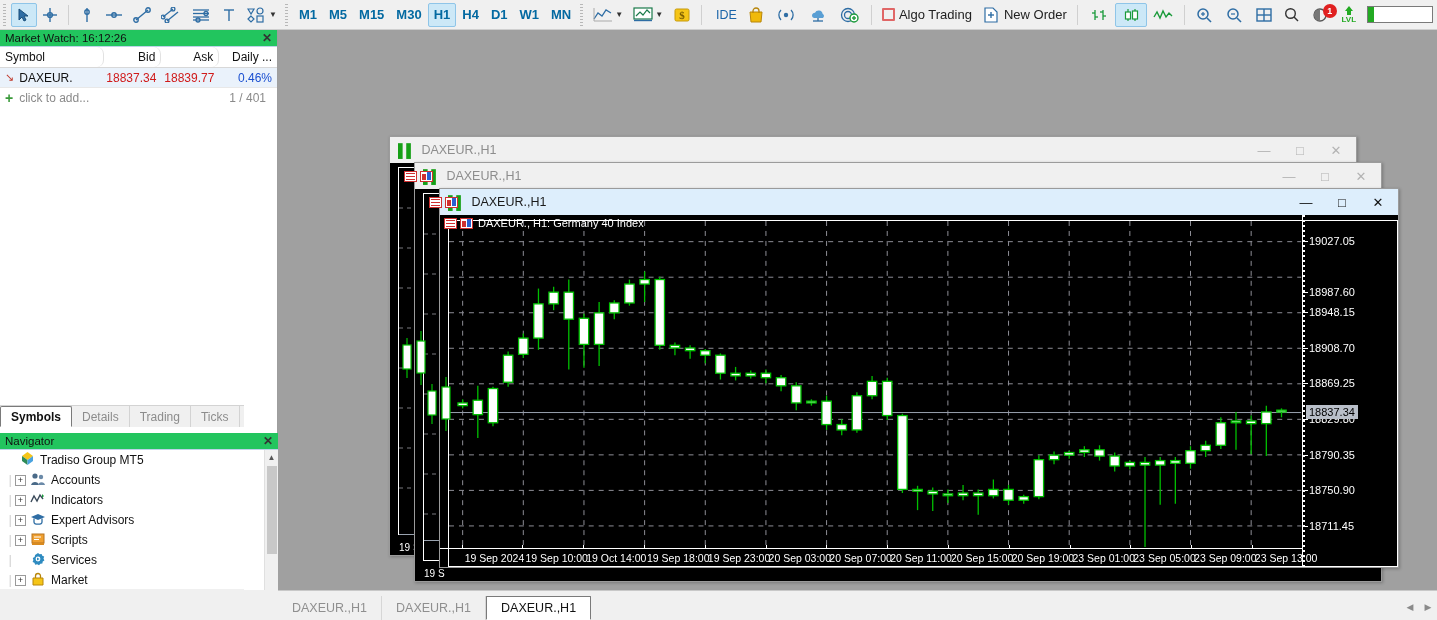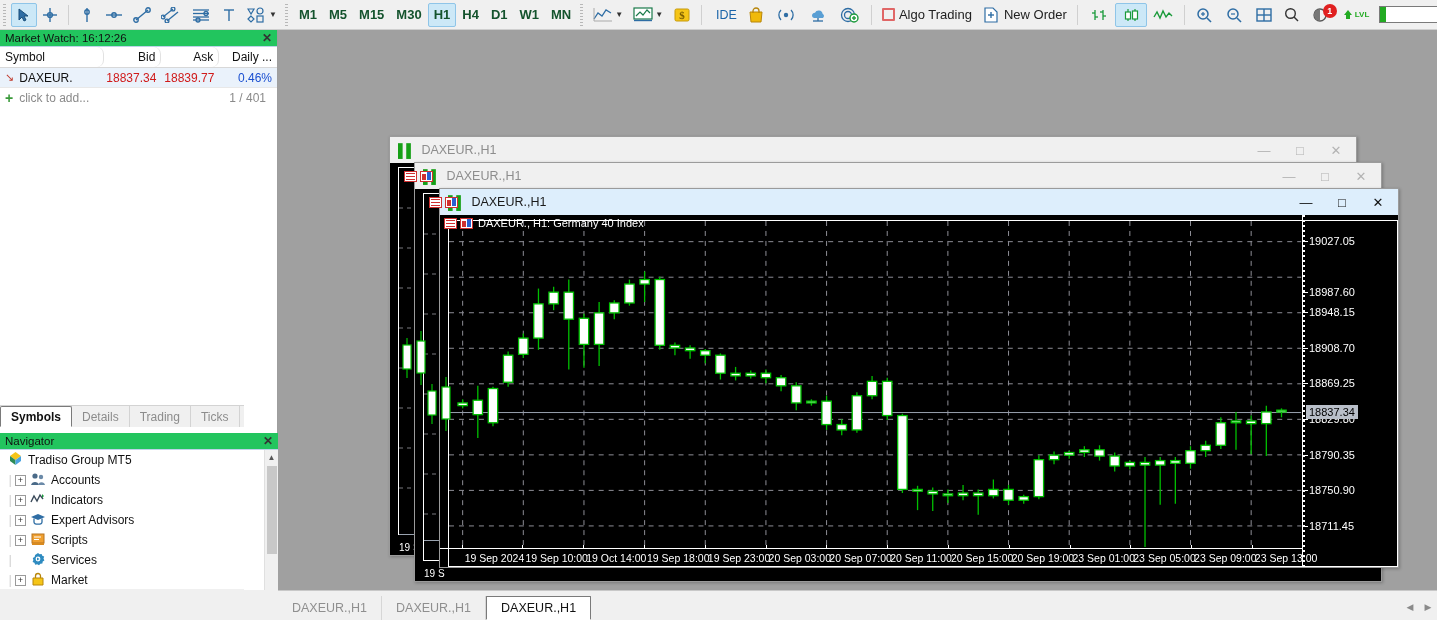--- a/index.html
+++ b/index.html
@@ -25,21 +25,21 @@
     background-size: 3px 3px; background-position: 1px 0; background-repeat: repeat-y;
     flex: 0 0 auto;
   }
   .tbtn {
     height: 24px; min-width: 26px; padding: 0 4px;
     display: flex; align-items: center; justify-content: center;
     border: 1px solid transparent; border-radius: 2px;
     color: #1a64a8; cursor: default; flex: 0 0 auto;
   }
   .tbtn.sel { background: #cce8f7; border-color: #8fc5e8; }
-  .tf { font-size: 13px; font-weight: 600; color: #14532d; padding: 0 5px; min-width: 28px; }
+  .tf { font-size: 13px; font-weight: 600; color: #0369a1; padding: 0 5px; min-width: 28px; }
   .sep { width: 1px; height: 20px; background: #d0d0d0; margin: 0 5px; flex: 0 0 auto; }
   .caret { font-size: 8px; color: #333; margin-left: 2px; }
   .tlabel { font-size: 13px; color: #222; padding-left: 4px; white-space: nowrap; }
   .algo-box { width: 13px; height: 13px; border: 2px solid #e06666; border-radius: 1px; }
   .bar-meter { width: 66px; height: 17px; border: 1px solid #7a7a7a; background: #fff; display: flex; }
   .bar-meter i { width: 6px; background: #22aa22; display: block; }
   .badge {
     position: absolute; top: 0px; right: -2px; width: 14px; height: 14px;
     background: #e02020; color: #fff; border-radius: 50%;
     font-size: 9px; font-weight: bold; display: flex; align-items: center; justify-content: center;
@@ -96,21 +96,21 @@
     background: #fff; color: #111; font-weight: 600;
     border: 1px solid #7a7a7a; border-bottom: 1px solid #fff; border-radius: 2px 2px 0 0;
   }
 
   
   .nav-body { position: relative; background: #fff; height: 155px; overflow: hidden; }
   .nav-item {
     display: flex; align-items: center; height: 20px; font-size: 12px; color: #111;
     padding-left: 6px;
   }
-  .nav-item.root { padding-left: 6px; }
+  .nav-item.root { padding-left: 18px; }
   .exp {
     width: 11px; height: 11px; border: 1px solid #9a9a9a; background: #fff;
     display: flex; align-items: center; justify-content: center;
     font-size: 9px; line-height: 9px; color: #333; margin-right: 3px; flex: 0 0 auto;
   }
   .dots { width: 9px; color: #bbb; font-size: 10px; flex: 0 0 auto; text-align: center; }
   .nicon { width: 18px; text-align: center; margin-right: 4px; flex: 0 0 auto; font-size: 13px; }
   .nav-scroll {
     position: absolute; right: 0; top: 0; width: 14px; height: 155px;
     background: #f0f0f0; border-left: 1px solid #e0e0e0;
@@ -442,21 +442,21 @@
         </svg>
     </div>
     <div class="tbtn" style="position:relative">
       <svg width="20" height="16" viewBox="0 0 20 16">
           <circle cx="9" cy="8" r="6" fill="none" stroke="#555" stroke-width="1.3"></circle>
           <path d="M9 2 a6 6 0 0 0 0 12" fill="#777"></path>
         </svg>
       <span class="badge">1</span>
     </div>
     <div class="tbtn">
-      <div style="display:flex;flex-direction:row;align-items:center;line-height:8px">
+      <div style="display:flex;flex-direction:column;align-items:center;line-height:8px">
         <svg width="14" height="10" viewBox="0 0 14 10">
             <path d="M7 0 L11 5 H9 V9 H5 V5 H3 Z" fill="#22aa22"></path>
           </svg>
         <span style="font-size:8px;color:#22aa22;font-weight:bold">LVL</span>
       </div>
     </div>
     <div class="tbtn">
       <div class="bar-meter">
           <i></i>
         </div>

